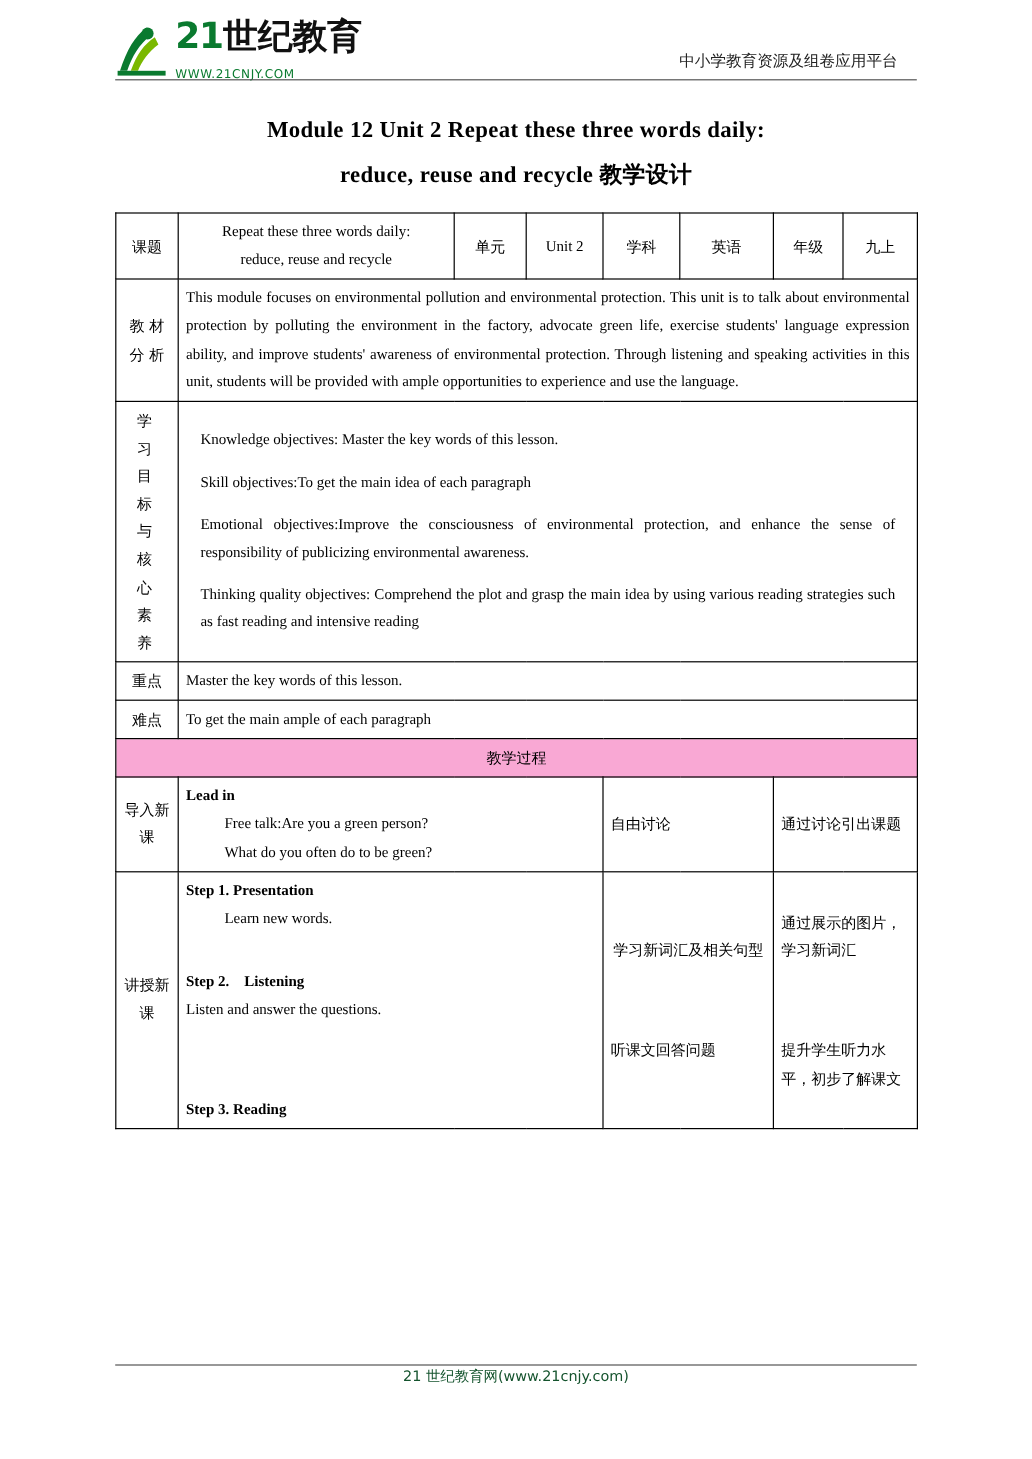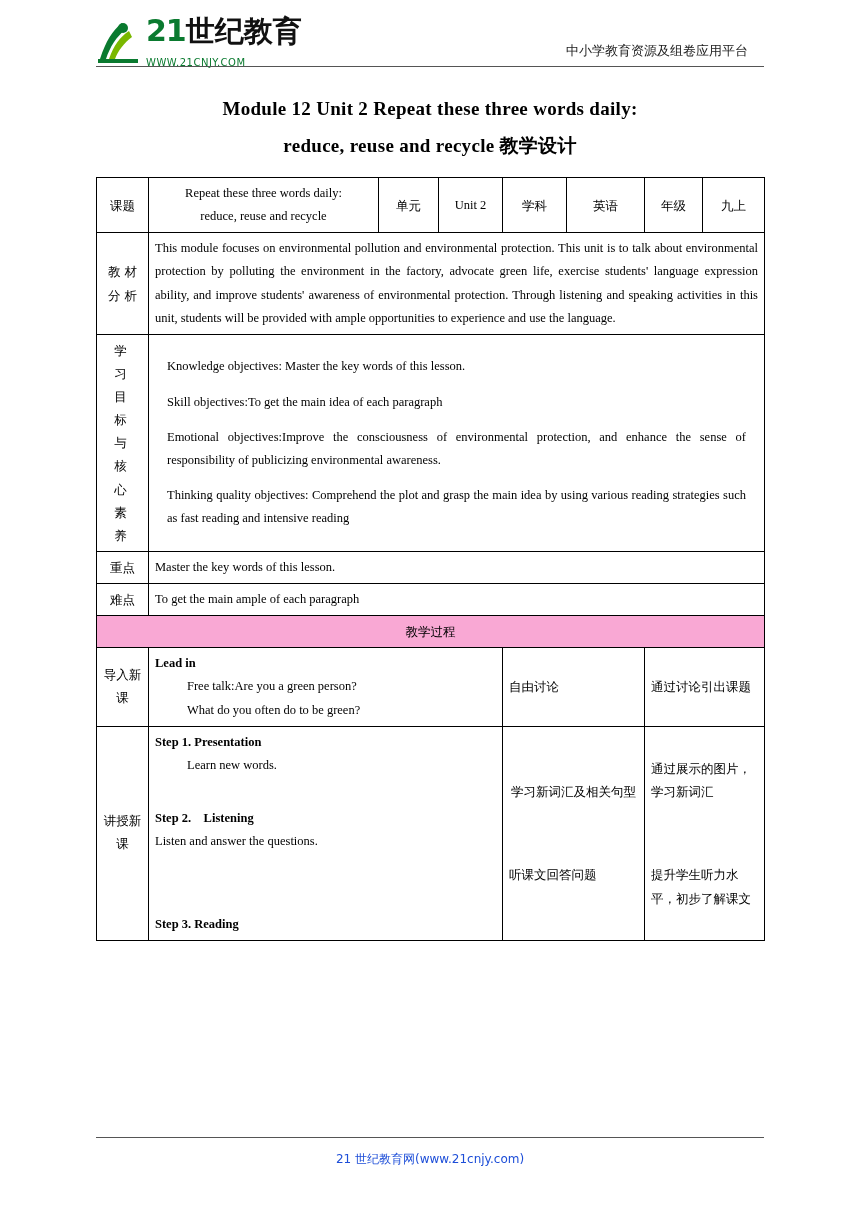--- a/index.html
+++ b/index.html
@@ -187,25 +187,25 @@
     position: absolute;
     left: 96px;
     right: 96px;
     bottom: 78px;
     border-top: 1px solid #555555;
   }
   .footer-text {
     position: absolute;
     left: 0;
     right: 0;
-    bottom: 48px;
+    bottom: 60px;
     text-align: center;
     font-family: "DejaVu Sans", sans-serif;
     font-size: 12px;
-    color: #1d4ed8;
+    color: #14532d;
   }
 </style>
 </head>
 <body>
 
 <div class="page">
 
   <div class="header">
     <div class="logo-wrap">
       <div class="logo-mark">

